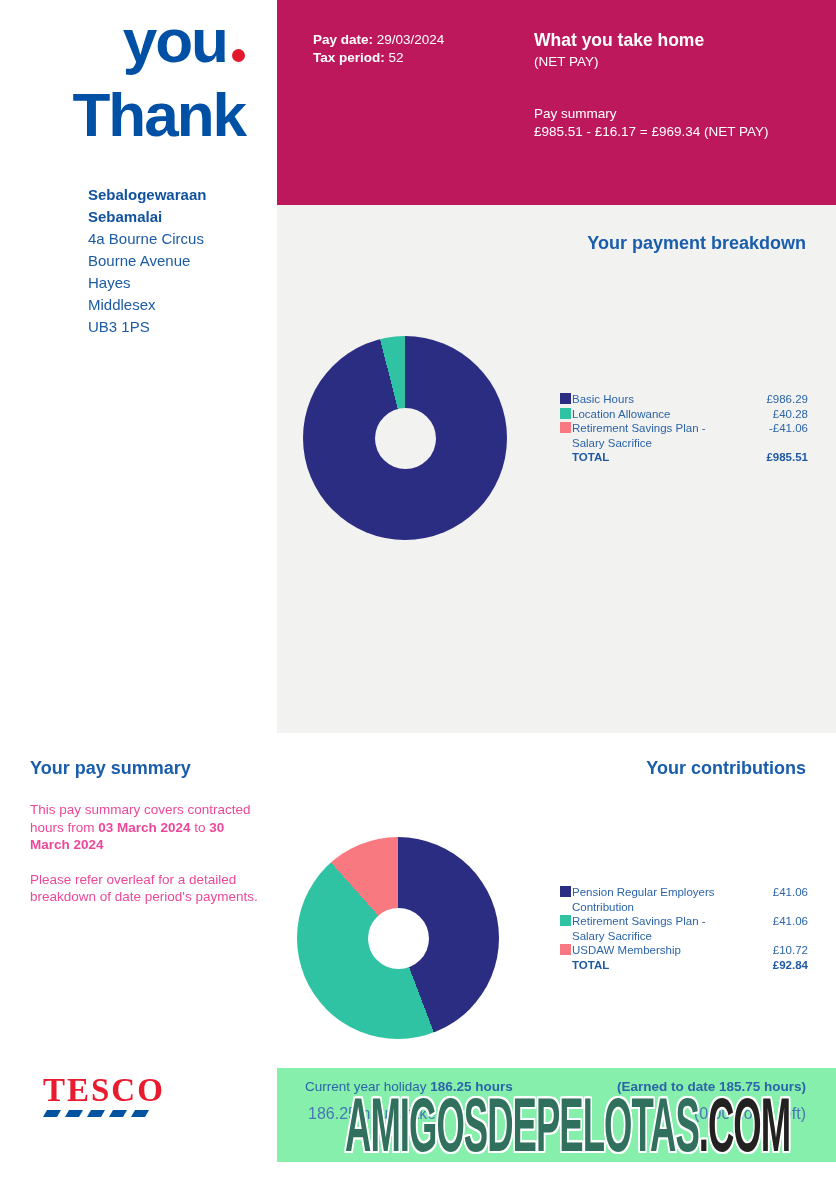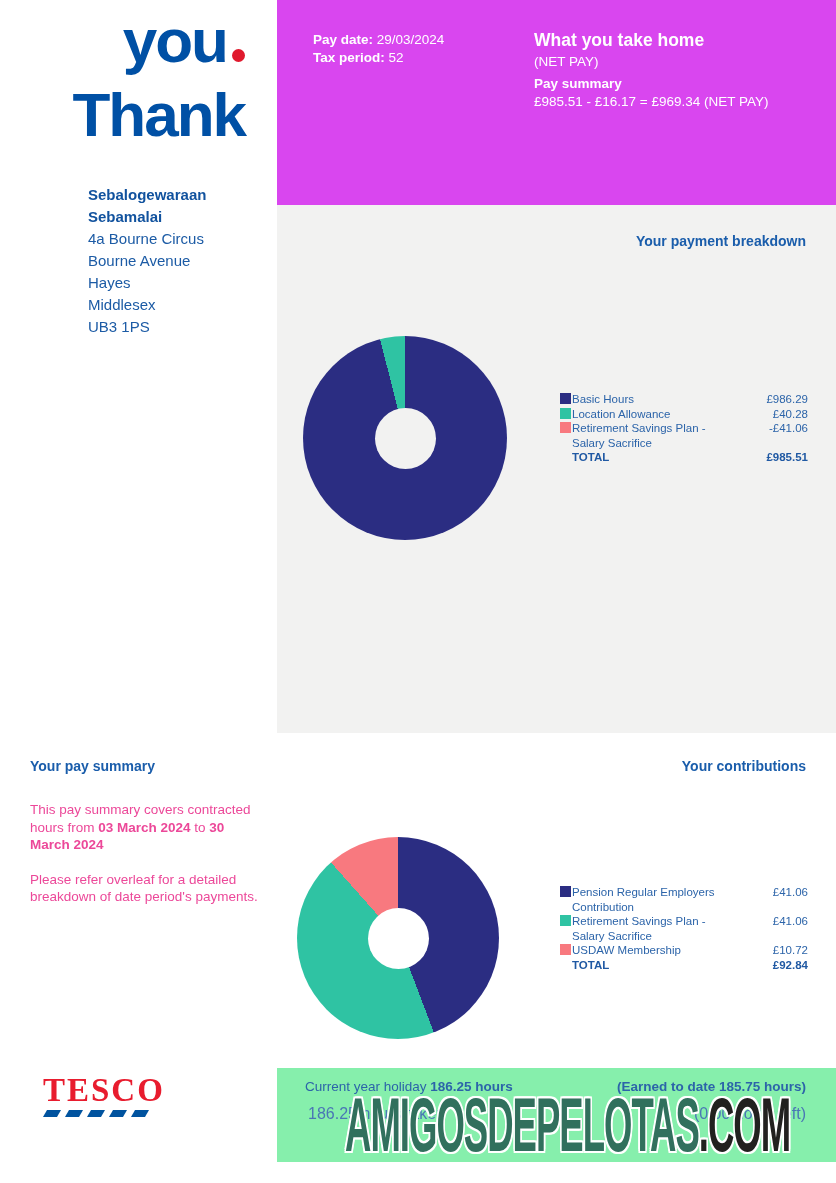--- a/index.html
+++ b/index.html
@@ -20,27 +20,27 @@
   
   .address { left:88px; top:184px; font-size:15px; line-height:22px; color:#1c5ba5; }
   .address .name { font-weight:bold; color:#11529e; }
 
   
   .blue-header { left:277px; top:0; width:559px; height:205px; color:#ffffff; }
   .hdr-col1 { position:absolute; left:36px; top:31px; font-size:13.5px; line-height:18px; }
   .hdr-col2 { position:absolute; left:257px; top:30px; font-size:13.5px; line-height:18px; }
   .take-home-title { font-size:17.5px; line-height:20px; font-weight:bold; }
   .net-pay-sub { margin-top:3px; }
-  .pay-summary-label { font-weight:bold; margin-top:4px; }
+  .pay-summary-label { font-weight:normal; margin-top:34px; }
   .bold { font-weight:bold; }
 
   
   .gray-panel { left:277px; top:205px; width:559px; height:528px; }
 
-  .section-title { font-size:14px; font-weight:bold; color:#1a5dab; white-space:nowrap; }
+  .section-title { font-size:18px; font-weight:bold; color:#1a5dab; white-space:nowrap; }
   .title-breakdown { right:30px; top:233px; }
   .title-contributions { right:30px; top:758px; }
   .title-paysummary { left:30px; top:758px; }
 
   
   .donut { position:absolute; border-radius:50%; }
   .donut .hole { position:absolute; left:50%; top:50%; width:61px; height:61px; margin:-30.5px 0 0 -30.5px; border-radius:50%; }
   .donut1 { left:303px; top:336px; width:204px; height:204px; }
   .donut1 .hole { background:#f2f2f1; }
   .donut2 { left:297px; top:837px; width:202px; height:202px; }
@@ -93,21 +93,21 @@
 <div class="abs address">
   <div class="name">Sebalogewaraan</div>
   <div class="name">Sebamalai</div>
   <div>4a Bourne Circus</div>
   <div>Bourne Avenue</div>
   <div>Hayes</div>
   <div>Middlesex</div>
   <div>UB3 1PS</div>
 </div>
 
-<div class="abs blue-header" style="background-color: #d946ef;">
+<div class="abs blue-header" style="background-color: #be185d;">
   <div class="hdr-col1">
     <div><span class="bold">Pay date: </span><span>29/03/2024</span></div>
     <div><span class="bold">Tax period: </span><span>52</span></div>
   </div>
   <div class="hdr-col2">
     <div class="take-home-title">What you take home</div>
     <div class="net-pay-sub">(NET PAY)</div>
     <div class="pay-summary-label">Pay summary</div>
     <div>£985.51 - £16.17 = £969.34 (NET PAY)</div>
   </div>

